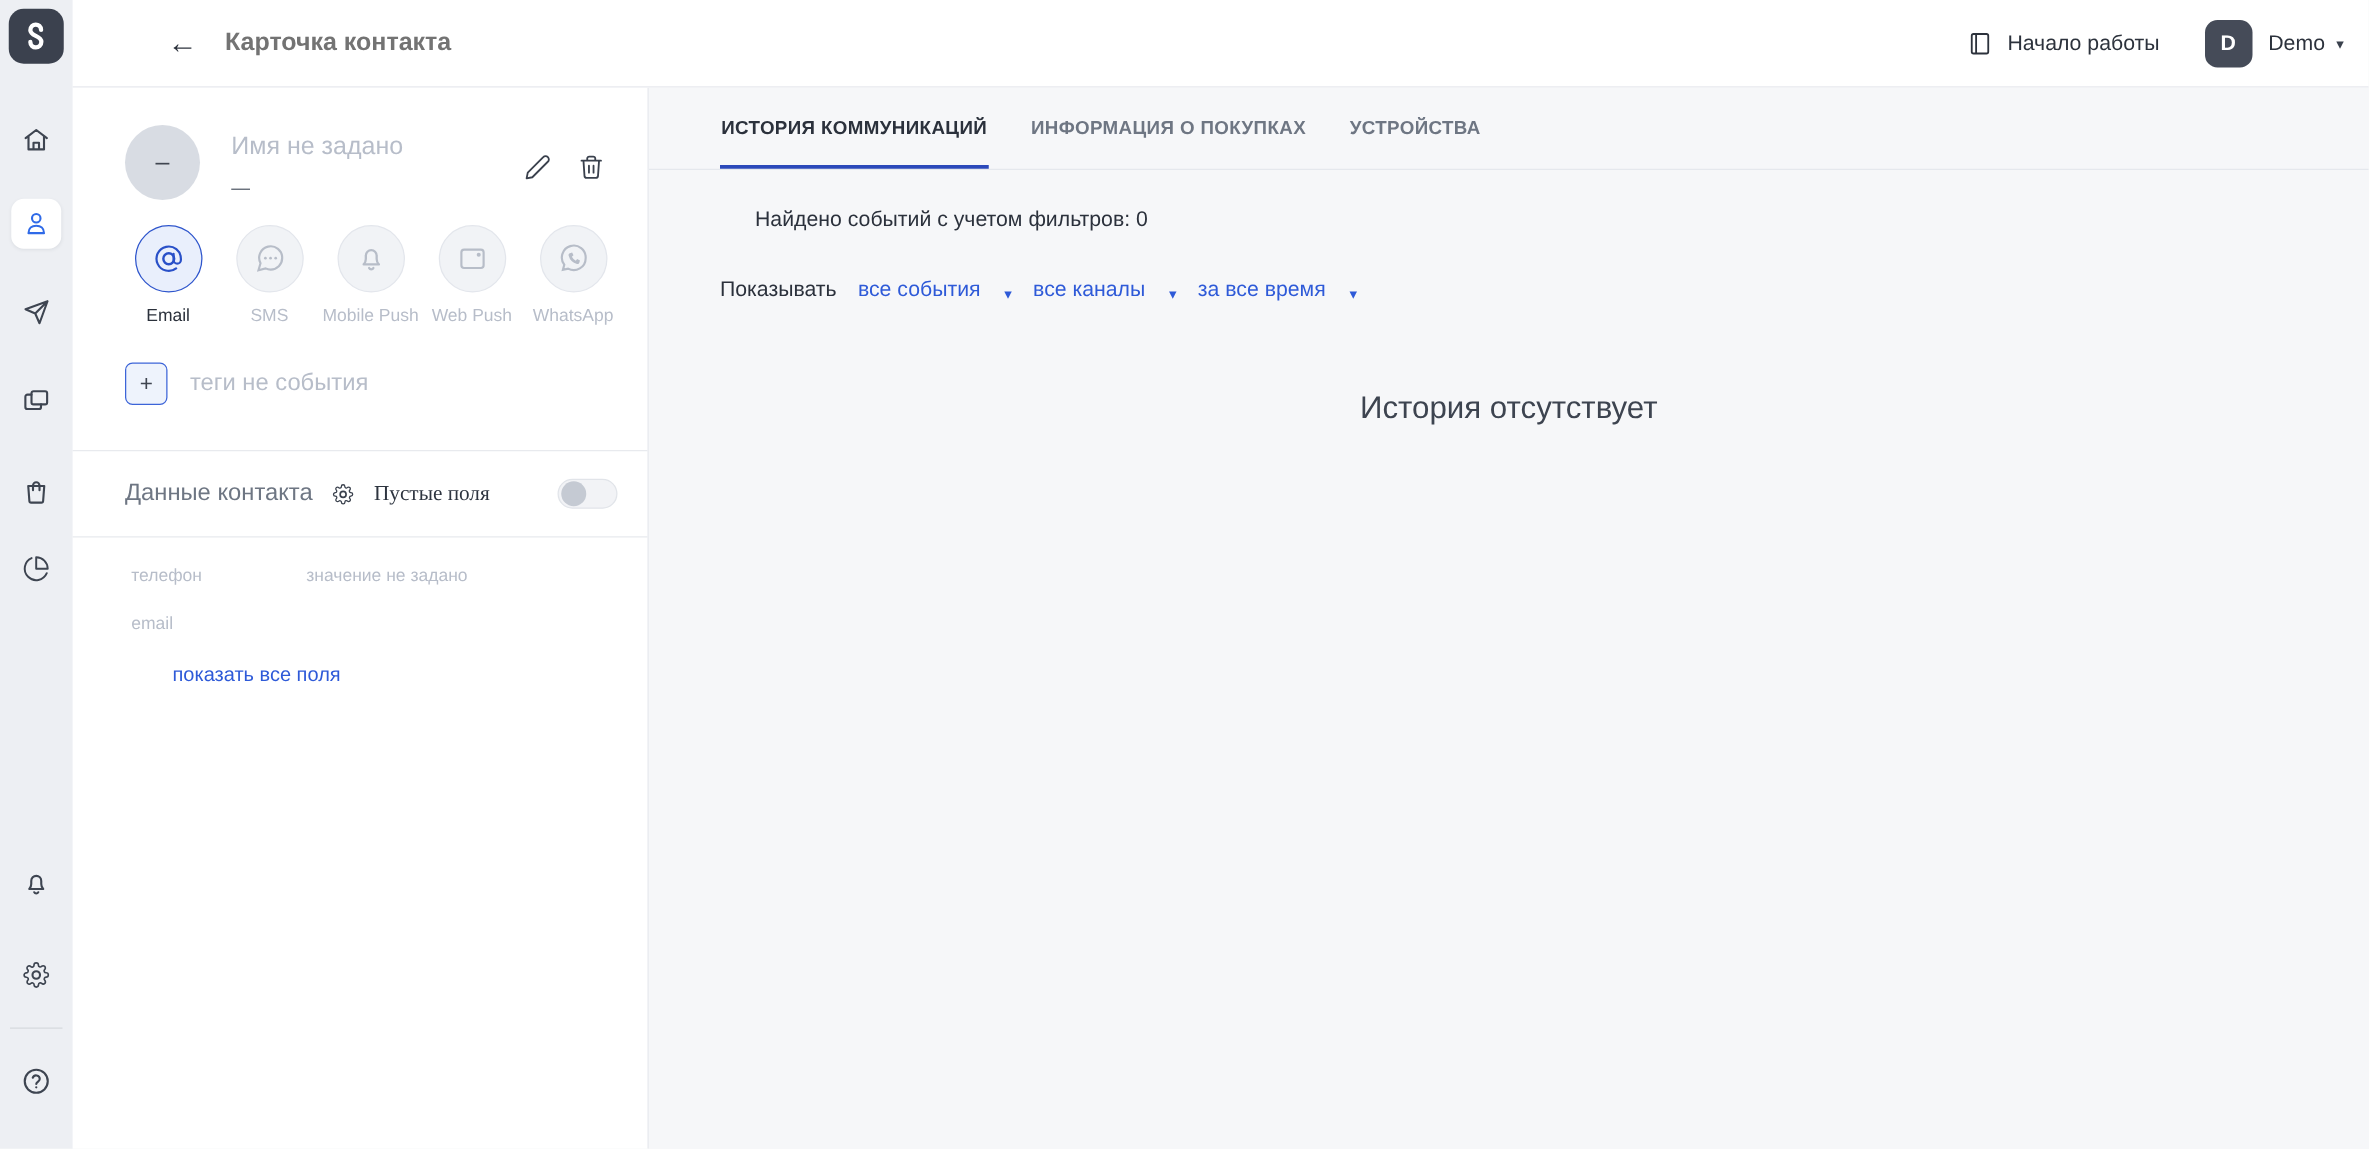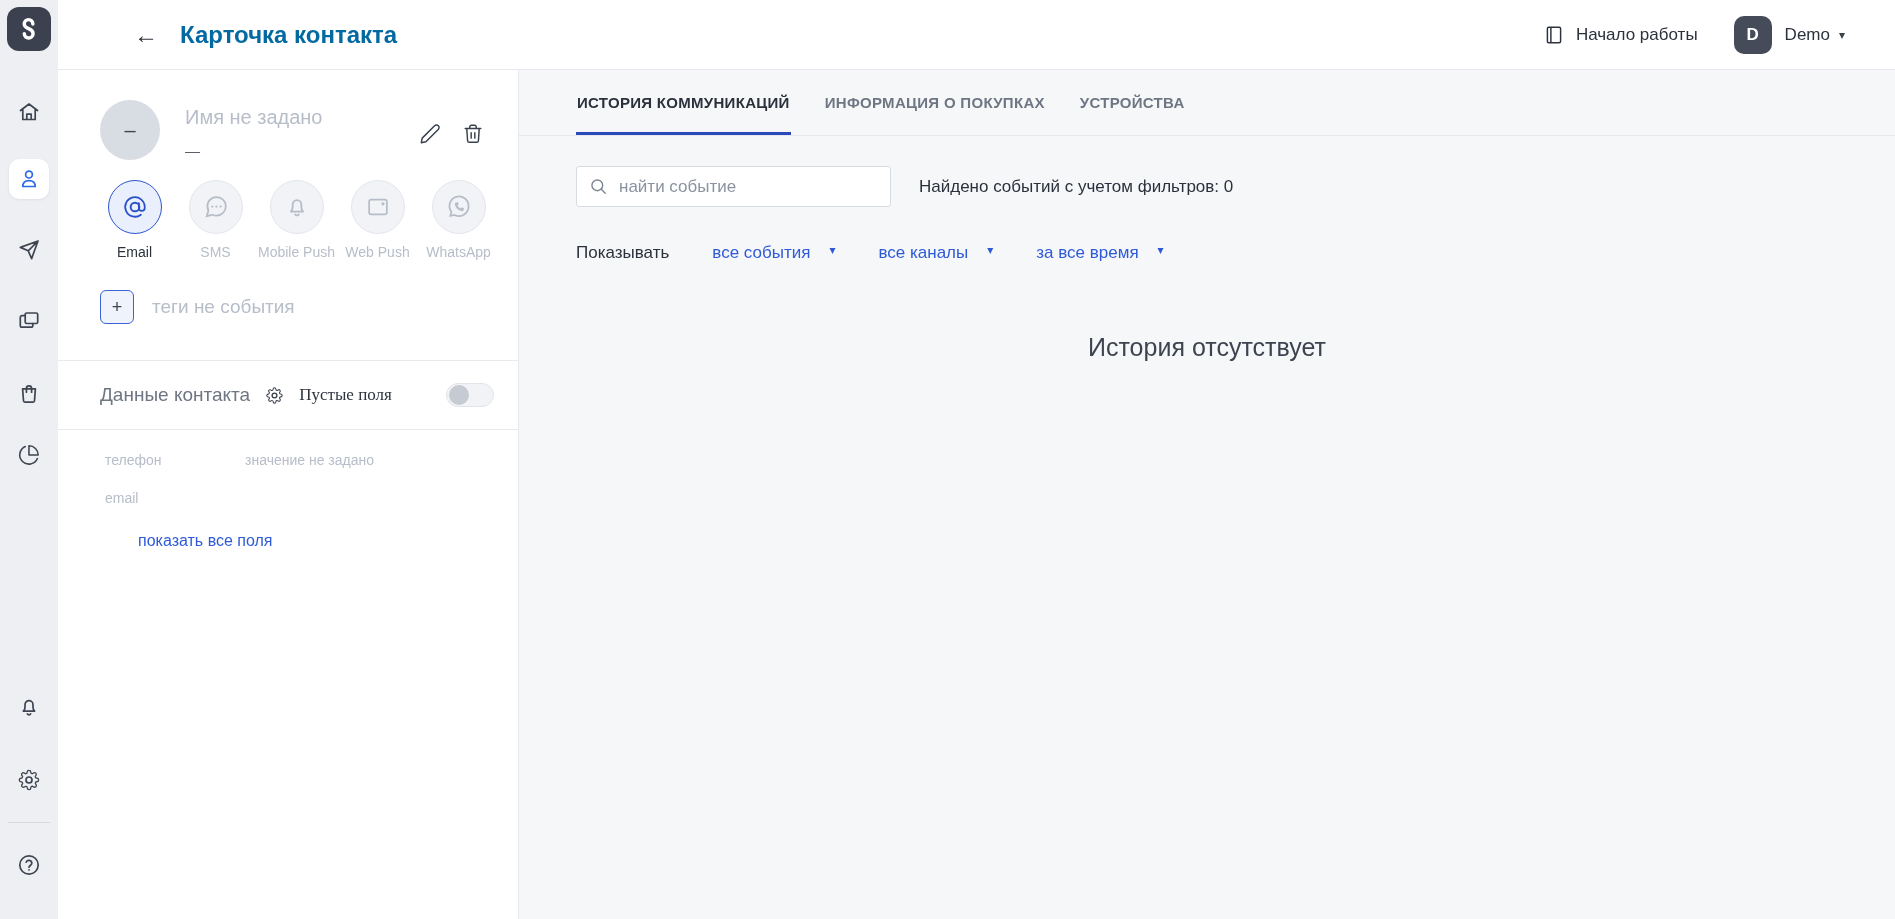--- a/index.html
+++ b/index.html
@@ -13,22 +13,22 @@
   .rail-btn { position:absolute; left:9px; width:40px; height:40px; border:none; background:transparent; border-radius:10px;
               display:flex; align-items:center; justify-content:center; color:#3e4551; cursor:pointer; }
   .rail-btn.active { background:#ffffff; color:#2f6ae8; box-shadow:0 1px 3px rgba(40,50,70,.08); }
   .rail-divider { position:absolute; left:8px; width:42px; height:1px; background:#d6dade; }
   .icon { display:flex; align-items:center; justify-content:center; }
 
   
   .header { position:absolute; left:58px; right:0; top:0; height:70px; background:#ffffff; border-bottom:1px solid #e7e9ee; z-index:20;
             display:flex; align-items:center; }
   .back-arrow { margin-left:76px; font-size:24px; line-height:1; color:#2c323c; background:none; border:none; cursor:pointer; }
-  .page-title { margin-left:22px; font-size:24px; color:#0369a1; }
-  .header-right { margin-left:auto; display:flex; align-items:center; padding-right:50px; }
+  .page-title { margin-left:22px; font-size:20px; color:#737373; }
+  .header-right { margin-left:auto; display:flex; align-items:center; padding-right:20px; }
   .getting-started { display:flex; align-items:center; gap:11px; cursor:pointer; color:#2c323c; }
   .getting-started span.txt { font-size:17px; }
   .user-menu { display:flex; align-items:center; margin-left:36px; cursor:pointer; }
   .user-avatar { width:38px; height:38px; border-radius:10px; background:#454b58; color:#fff; font-weight:bold;
                  display:flex; align-items:center; justify-content:center; font-size:17px; }
   .user-name { margin-left:13px; font-size:17px; color:#2c323c; }
   .hdr-caret { margin-left:9px; font-size:12px; color:#3a414d; }
 
   
   .panel { position:absolute; left:58px; top:70px; width:461px; bottom:0; background:#ffffff; border-right:1px solid #e5e8ed; z-index:10; }
@@ -81,21 +81,21 @@
   .search-box { width:315px; height:41px; background:#fff; border:1px solid #d7dbe2; border-radius:3px;
                 display:flex; align-items:center; padding:0 12px; }
   .search-box svg { color:#7d8591; flex:none; }
   .search-box input { border:none; outline:none; margin-left:11px; font-size:17px; width:100%;
                       font-family:"Liberation Sans", sans-serif; color:#2c323c; background:transparent; }
   .search-box input::placeholder { color:#8b93a0; }
   .results-summary { margin-left:28px; font-size:17px; color:#2b313c; }
 
   .filters { display:flex; align-items:center; margin:36px 0 0 57px; font-size:17px; }
   .filters-label { color:#2b313c; }
-  .filter-dd { display:flex; align-items:flex-start; margin-left:43px; color:#2e5ad8; cursor:pointer; }
+  .filter-dd { display:flex; align-items:flex-end; margin-left:17px; color:#2e5ad8; cursor:pointer; }
   .filter-dd .dd-caret { margin-left:19px; font-size:12px; }
 
   .empty-state { margin-top:70px; text-align:center; font-size:25px; color:#3d4450; }
 </style>
 </head>
 <body>
 
 <svg width="0" height="0" style="position:absolute">
   <defs>
     <g id="i-home">
@@ -382,28 +382,20 @@
   </aside>
 
   <main class="main">
     <div class="tabs">
       <button class="tab active">ИСТОРИЯ КОММУНИКАЦИЙ</button>
       <button class="tab">ИНФОРМАЦИЯ О ПОКУПКАХ</button>
       <button class="tab">УСТРОЙСТВА</button>
     </div>
 
     <div class="toolbar">
-      <div class="search-box">
-        <span class="icon">
-            <svg width="19" height="19" viewBox="0 0 24 24">
-              <use href="#i-search"></use>
-            </svg>
-          </span>
-        <input type="text" placeholder="найти событие" style="">
-      </div>
       <span class="results-summary">Найдено событий с учетом фильтров: 0</span>
     </div>
 
     <div class="filters">
       <span class="filters-label">Показывать</span>
       <span class="filter-dd">
         <span>все события</span>
         <span class="dd-caret">▾</span>
       </span>
       <span class="filter-dd">

